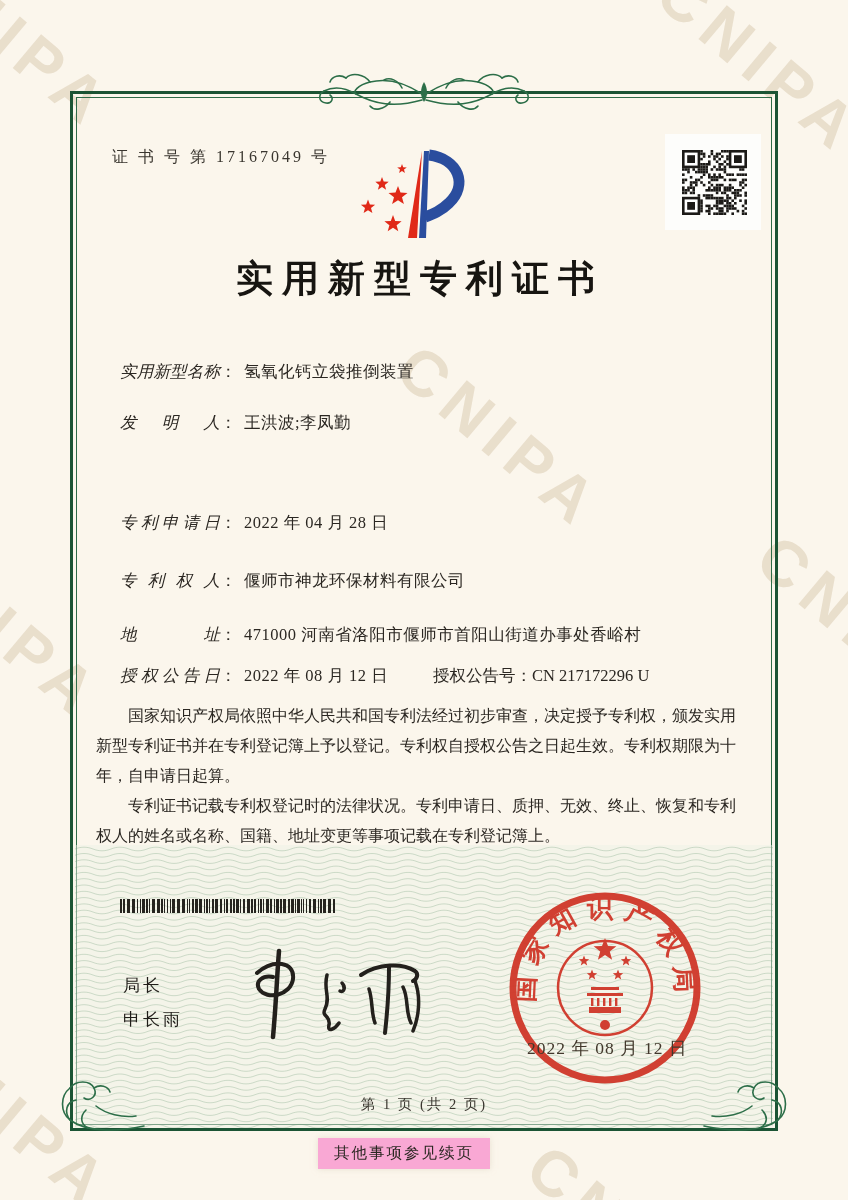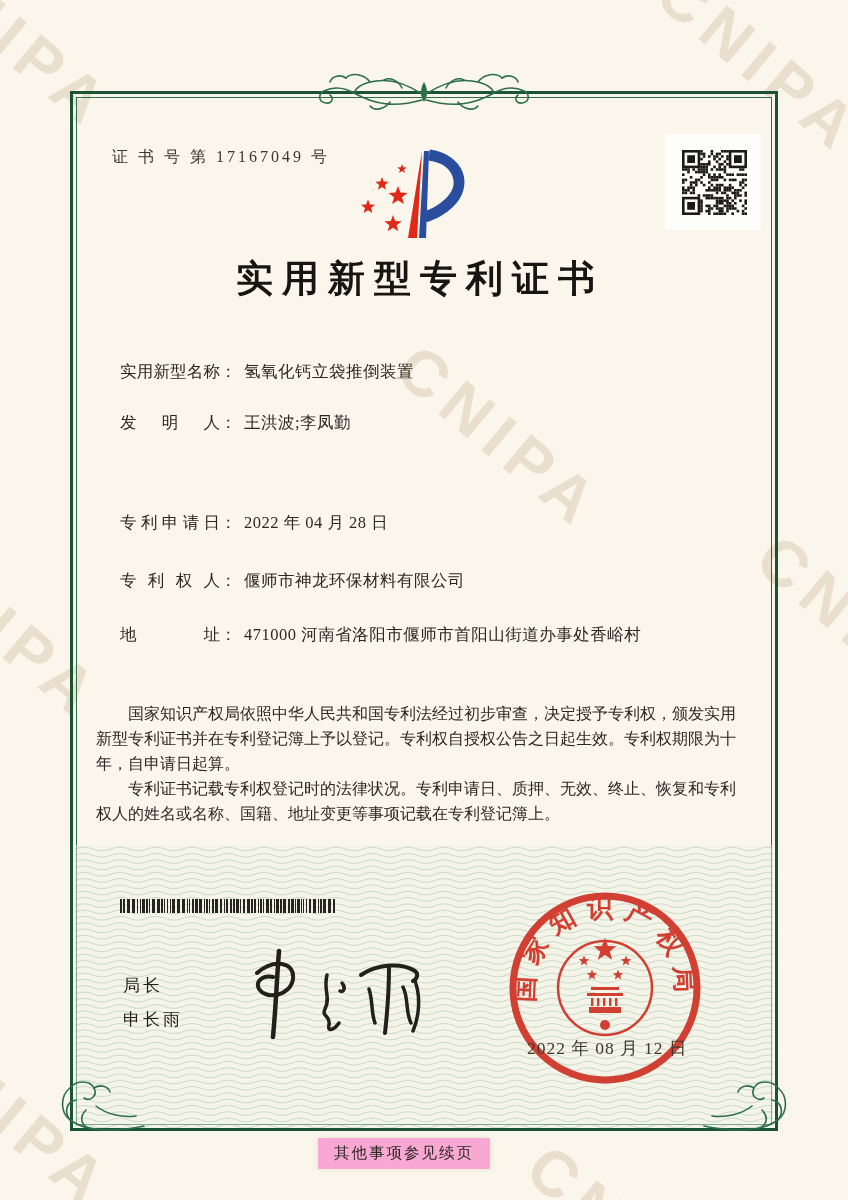--- a/index.html
+++ b/index.html
@@ -15,25 +15,25 @@
   .waves{position:absolute;left:75px;top:845px;width:698px;height:283px;z-index:1;
       background:rgba(234,241,230,0.45);}
   .cert-no{position:absolute;left:112px;top:147px;font-size:16px;letter-spacing:3px;
       color:#3a362f;z-index:3;}
   .logo{position:absolute;left:355px;top:143px;z-index:3;}
   .qr-patch{position:absolute;left:665px;top:134px;width:96px;height:96px;background:#fdfdfb;z-index:2;}
   .qr{position:absolute;left:682px;top:150px;z-index:3;}
   .title{position:absolute;left:0;width:840px;top:254px;text-align:center;
       font-size:37px;font-weight:700;letter-spacing:9px;color:#171511;z-index:3;}
   .field-row{position:absolute;left:120px;font-size:16.5px;color:#2b2722;z-index:3;white-space:nowrap;}
-  .f-label{display:inline-block;width:100px;text-align:justify;text-align-last:justify;vertical-align:bottom;}
+  .f-label{display:inline-block;width:100px;text-align:justify;text-align-last:justify;vertical-align:bottom;font-style:italic;}
   .f-colon{display:inline-block;width:18px;}
   .f-value{margin-left:6px;letter-spacing:0.5px;}
   .grant-no-pair{position:absolute;left:313px;top:0;}
-  .paras{position:absolute;left:96px;top:701px;width:652px;font-size:16px;line-height:25px;
+  .paras{position:absolute;left:96px;top:701px;width:652px;font-size:16px;line-height:30px;
       color:#2b2722;z-index:3;}
   .paras p{margin:0;text-indent:2em;}
   .barcode{position:absolute;left:120px;top:899px;z-index:3;}
   .signer{position:absolute;left:123px;font-size:17px;letter-spacing:3px;color:#201d19;z-index:3;}
   .signature{position:absolute;left:243px;top:945px;z-index:3;}
   .seal{position:absolute;left:505px;top:888px;z-index:3;opacity:0.96;}
   .seal-date{position:absolute;left:527px;top:1036px;font-size:17.5px;letter-spacing:1px;
       color:#42382c;z-index:4;white-space:nowrap;}
   .page-footer{position:absolute;left:0;width:848px;top:1095px;text-align:center;
       font-size:14.5px;letter-spacing:2px;color:#3a362f;z-index:3;}
@@ -408,20 +408,24 @@
   </div>
   <div class="field-row" style="top:512px">
     <span class="f-label">专利申请日</span><span class="f-colon">：</span><span class="f-value">2022 年 04 月 28 日</span>
   </div>
   <div class="field-row" style="top:570px">
     <span class="f-label">专利权人</span><span class="f-colon">：</span><span class="f-value">偃师市神龙环保材料有限公司</span>
   </div>
   <div class="field-row" style="top:624px">
     <span class="f-label">地址</span><span class="f-colon">：</span><span class="f-value">471000 河南省洛阳市偃师市首阳山街道办事处香峪村</span>
   </div>
+  <div class="field-row" style="top:665px">
+    <span class="f-label">授权公告日</span><span class="f-colon">：</span><span class="f-value">2022 年 08 月 12 日</span>
+    <span class="grant-no-pair"><span>授权公告号</span><span>：</span><span>CN 217172296 U</span></span>
+  </div>
 
   <div class="paras">
     <p>国家知识产权局依照中华人民共和国专利法经过初步审查，决定授予专利权，颁发实用新型专利证书并在专利登记簿上予以登记。专利权自授权公告之日起生效。专利权期限为十年，自申请日起算。</p>
     <p>专利证书记载专利权登记时的法律状况。专利申请日、质押、无效、终止、恢复和专利权人的姓名或名称、国籍、地址变更等事项记载在专利登记簿上。</p>
   </div>
 
   <svg class="barcode" id="barcode-svg" width="217" height="14">
       <rect x="0" y="0" width="2" height="14" fill="#26241f"></rect>
       <rect x="3" y="0" width="2" height="14" fill="#26241f"></rect>
       <rect x="7" y="0" width="3" height="14" fill="#26241f"></rect>
@@ -528,15 +532,16 @@
         <rect x="98" y="110" width="2.4" height="8"></rect>
         <rect x="104" y="110" width="2.4" height="8"></rect>
         <rect x="110" y="110" width="2.4" height="8"></rect>
         <rect x="84" y="119" width="32" height="6"></rect>
         <circle cx="100" cy="137" r="5"></circle>
       </g>
     </g>
   </svg>
   <div class="seal-date">2022 年 08 月 12 日</div>
 
+  <div class="page-footer">第 1 页 (共 2 页)</div>
   <div class="cont-note">其他事项参见续页</div>
 
 </div>
 
 </body></html>

